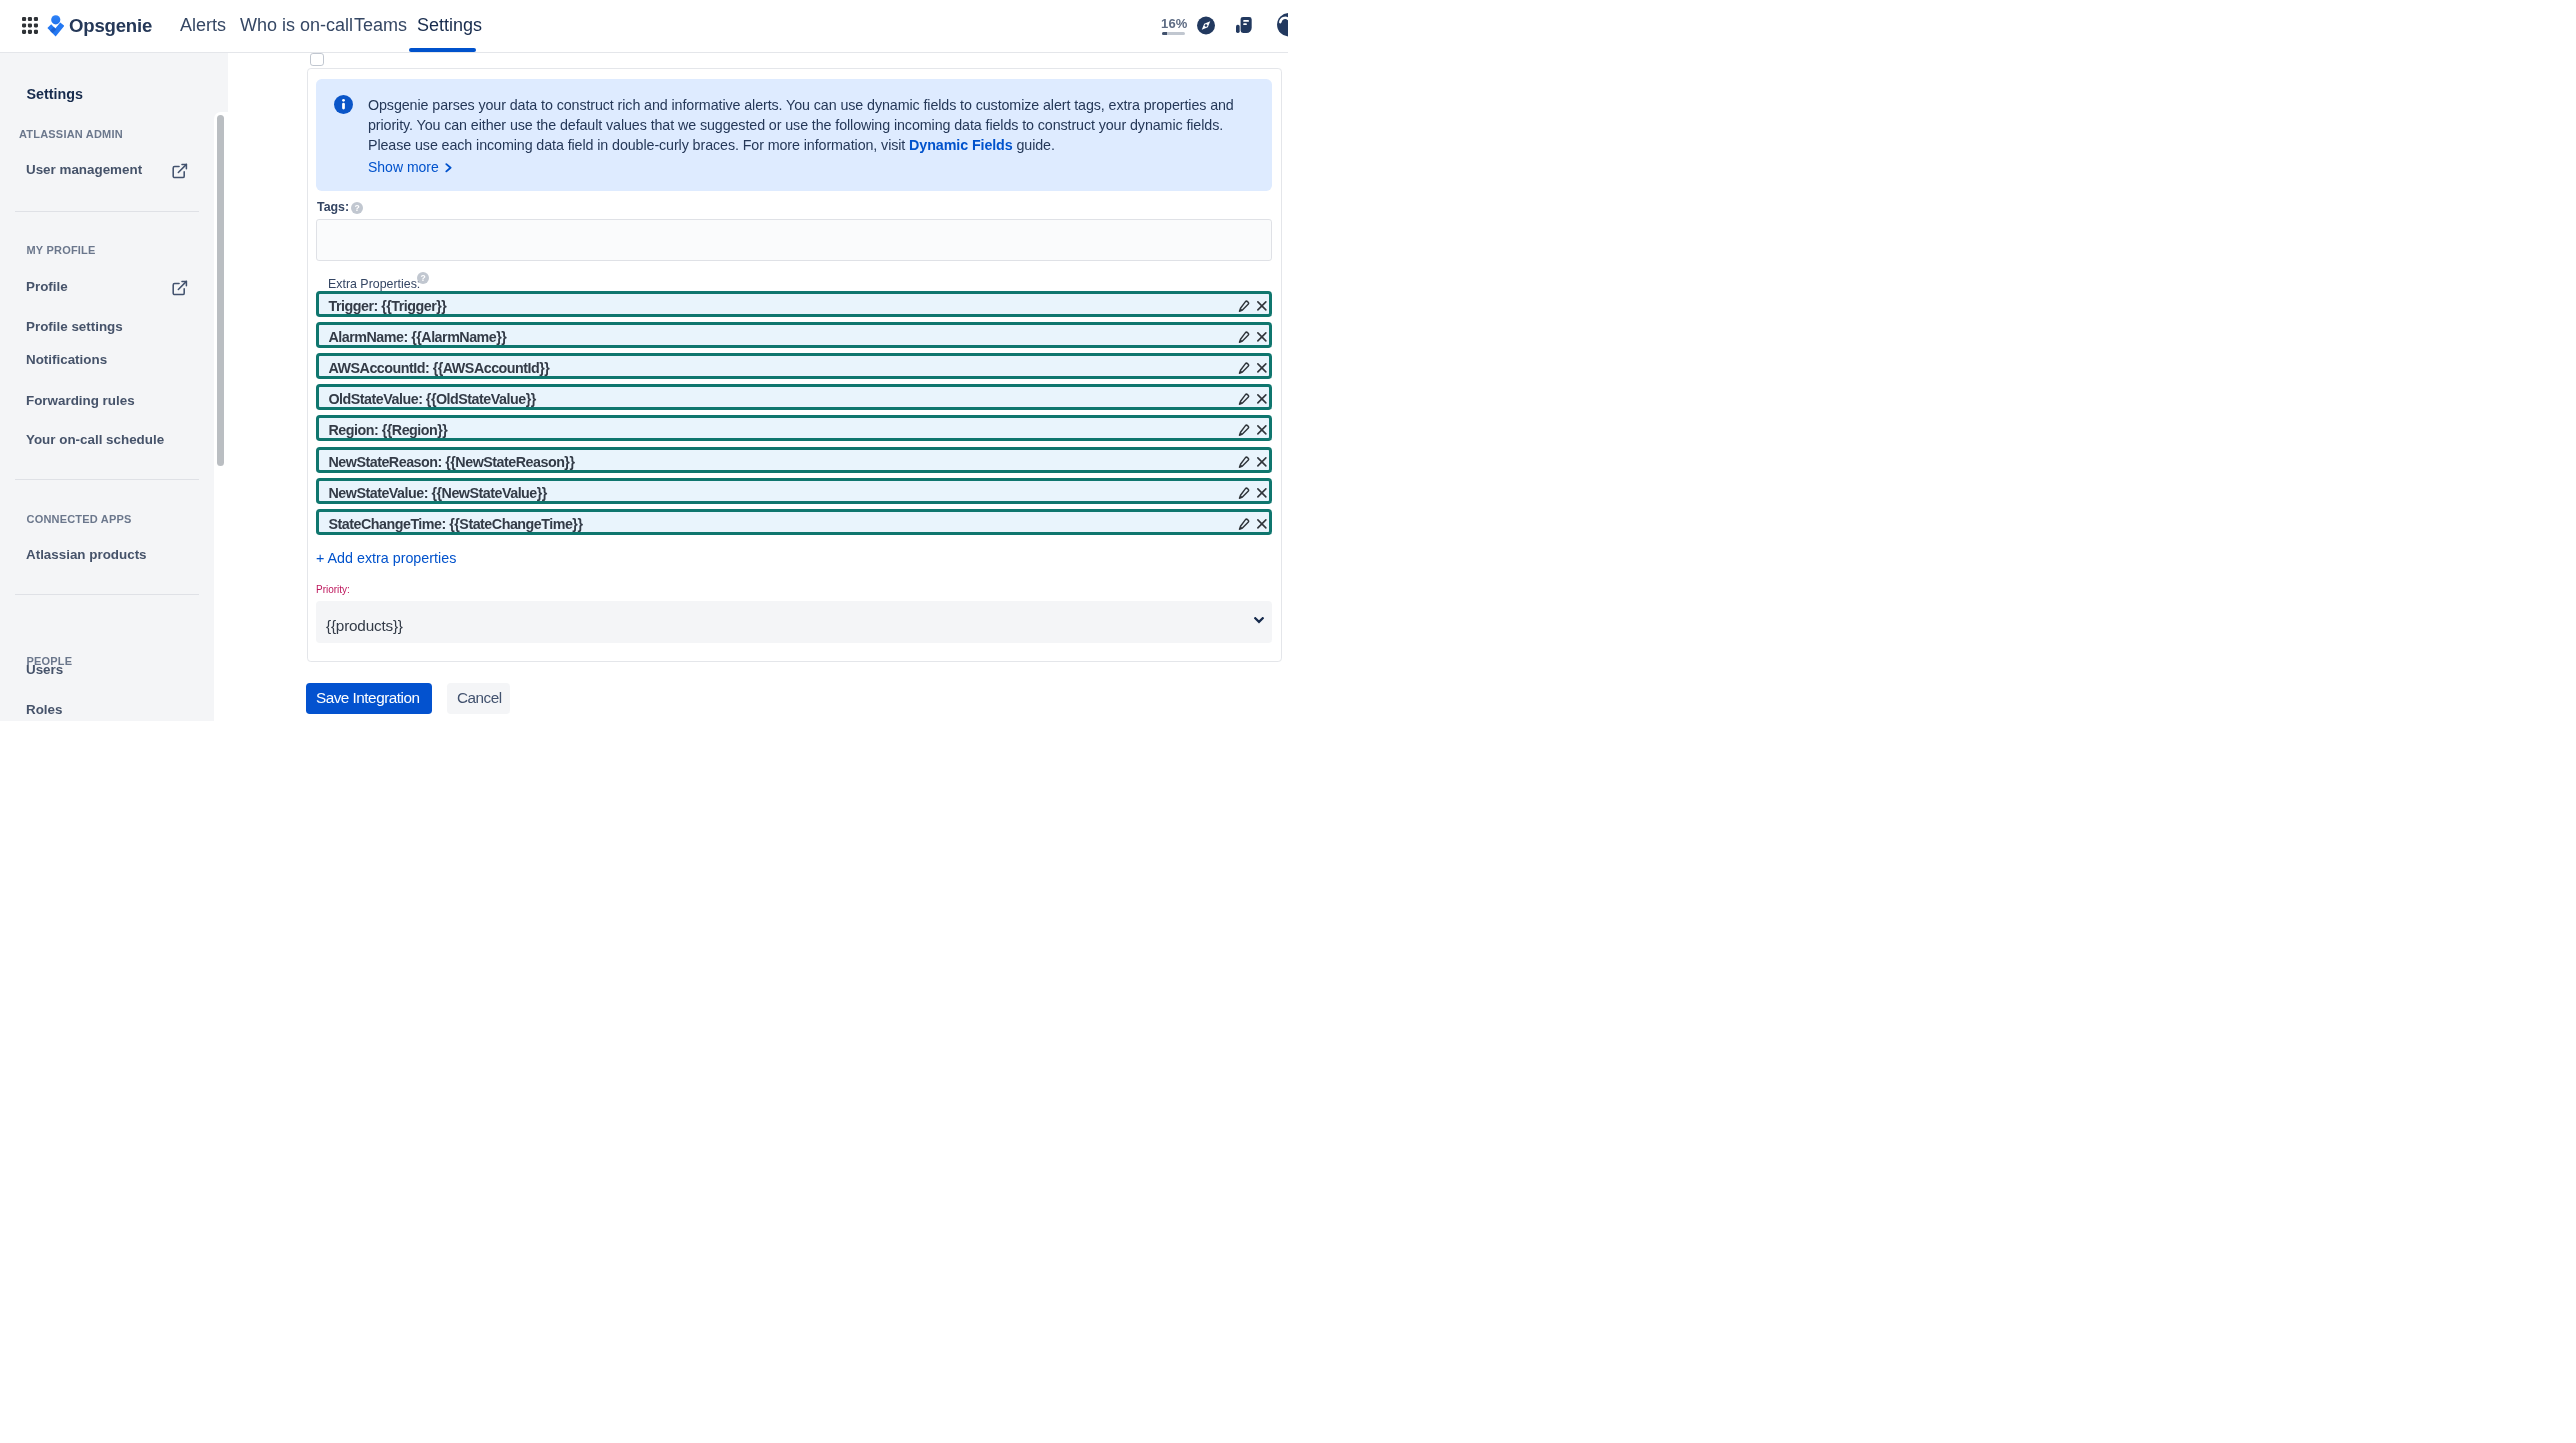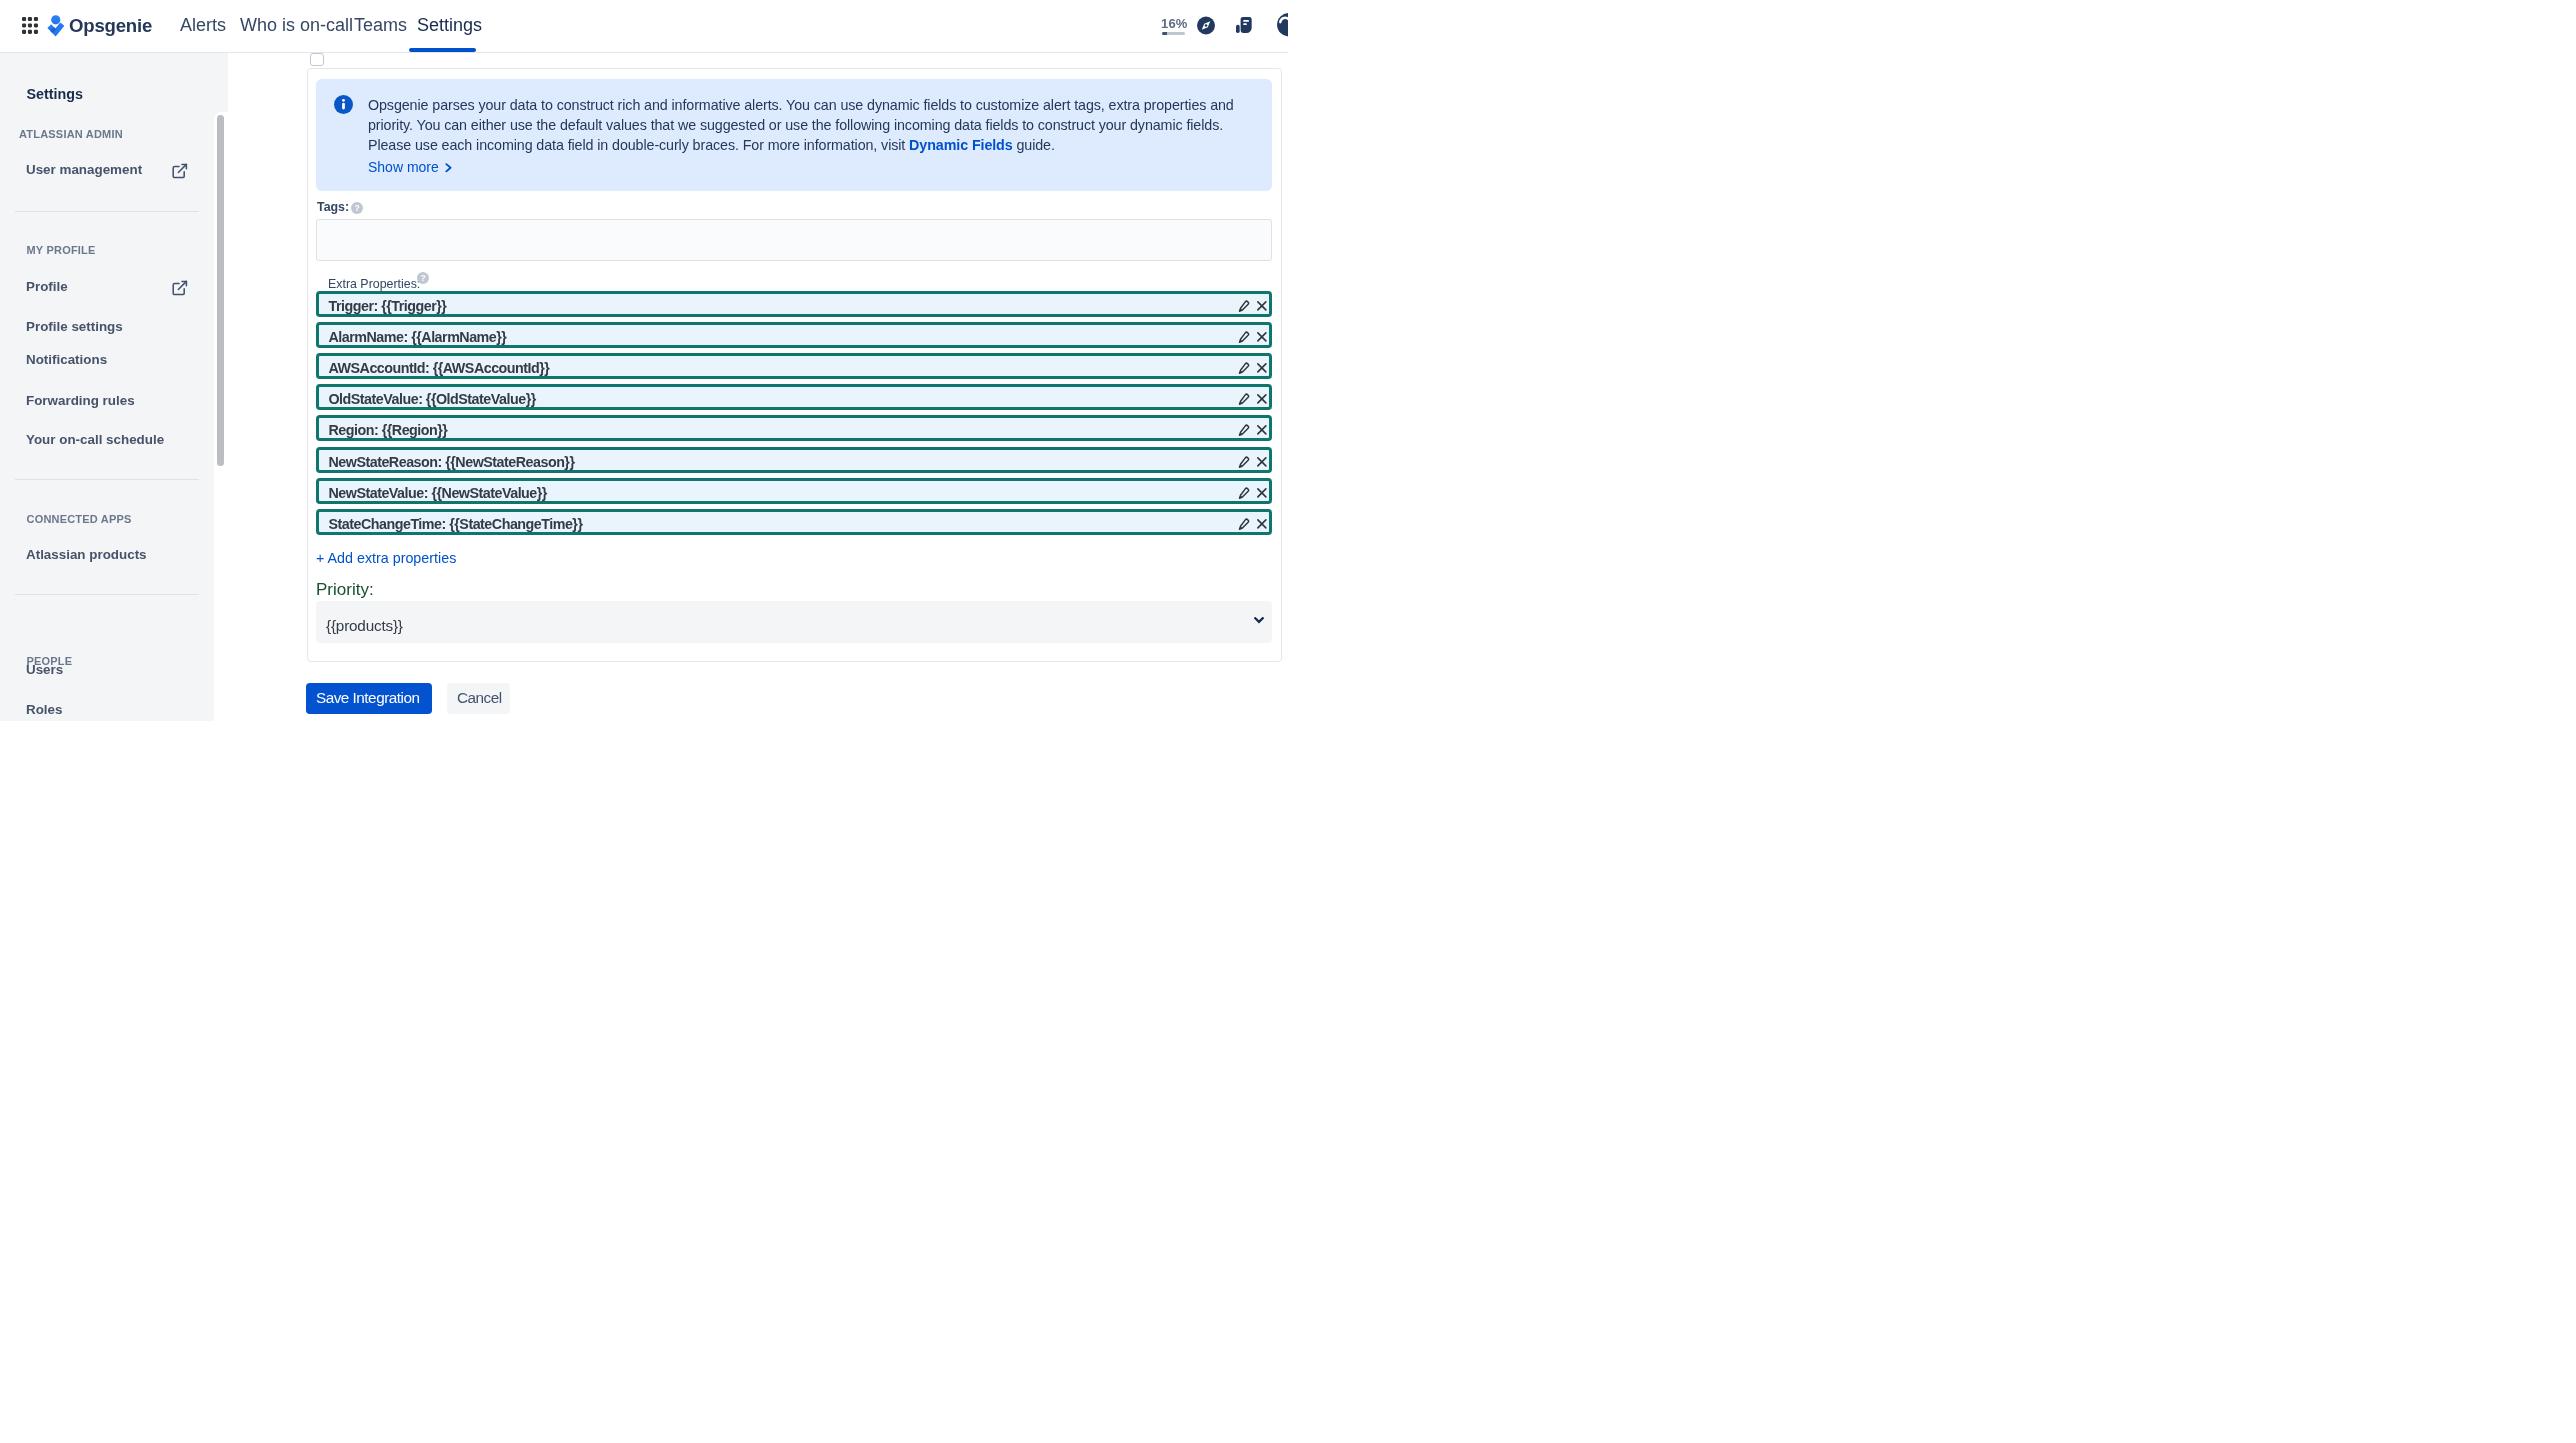--- a/index.html
+++ b/index.html
@@ -208,21 +208,21 @@
     <div class="rowtxt">StateChangeTime: {{StateChangeTime}}</div>
     <svg class="rowic" width="30" height="12.4" viewBox="0 0 31 13">
       <path d="M7.6 1.7 a1.5 1.5 0 0 1 2.1 0 l0.7 0.7 a1.5 1.5 0 0 1 0 2.1 L4.4 10.6 L1.3 11.8 L2.4 8.6 Z" fill="none" stroke="#30353B" stroke-width="1.5" stroke-linejoin="round"></path>
       <path d="M1.3 11.8 L2.4 8.6 l1.9 2 Z" fill="#30353B"></path>
       <path d="M20.6 2 L29 10.4 M29 2 L20.6 10.4" stroke="#30353B" stroke-width="1.7" stroke-linecap="round"></path>
     </svg>
   </div>
 
 <div class="abs" style="left:316px;top:551px;font-size:14.3px;color:#0052CC;line-height:15.3px;">+ Add extra properties</div>
 
-<div class="abs" style="left:316px;top:583px;font-size:17px;color:#14532d;line-height:14.3px;text-align:right;">Priority:</div>
+<div class="abs" style="left:316px;top:583px;font-size:10px;color:#be185d;line-height:14.3px;text-align:right;">Priority:</div>
 <div class="abs" style="left:316px;top:601px;width:956px;height:42px;background:#F4F5F7;border-radius:3.8px;"></div>
 <div class="abs" style="left:326px;top:618px;font-size:15.3px;color:#333B47;line-height:15.3px;letter-spacing:-0.2px;">{{products}}</div>
 <svg class="abs" style="left:1254px;top:617px;" width="10" height="6.9" viewBox="0 0 10.4 7.2">
   <path d="M1.3 1.3 L5.2 5.1 L9.1 1.3" stroke="#172B4D" stroke-width="2.4" fill="none" stroke-linecap="square"></path>
 </svg>
 
 <div class="abs" style="left:306px;top:683px;width:126px;height:31px;background:#0352CF;border-radius:3.8px;"></div>
 <div class="abs" style="left:316px;top:690px;font-size:15.3px;color:#fff;line-height:16px;letter-spacing:-0.5px;">Save Integration</div>
 <div class="abs" style="left:447px;top:683px;width:63px;height:31px;background:#F4F5F7;border-radius:3.8px;"></div>
 <div class="abs" style="left:457px;top:690px;font-size:15.3px;color:#42526E;line-height:16px;letter-spacing:-0.5px;">Cancel</div>

